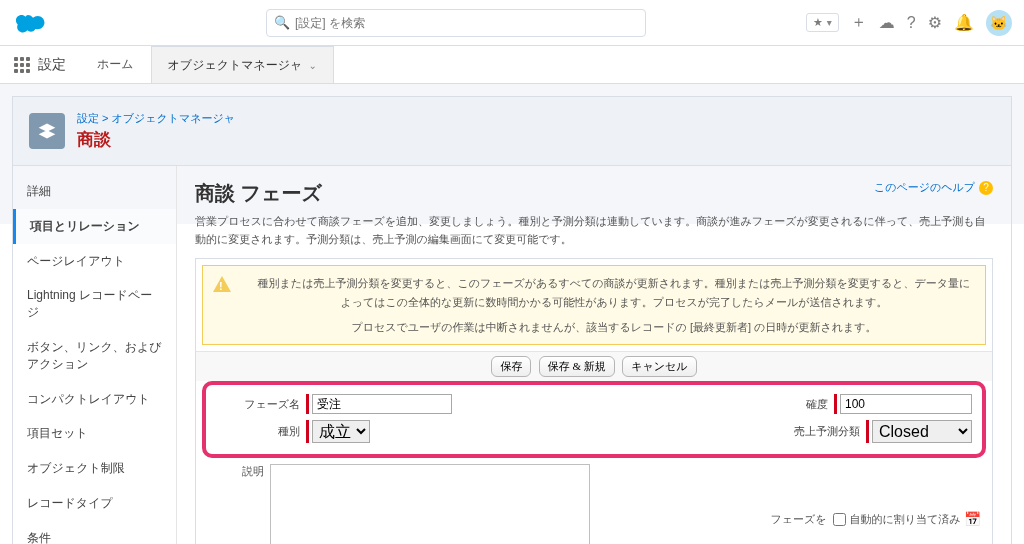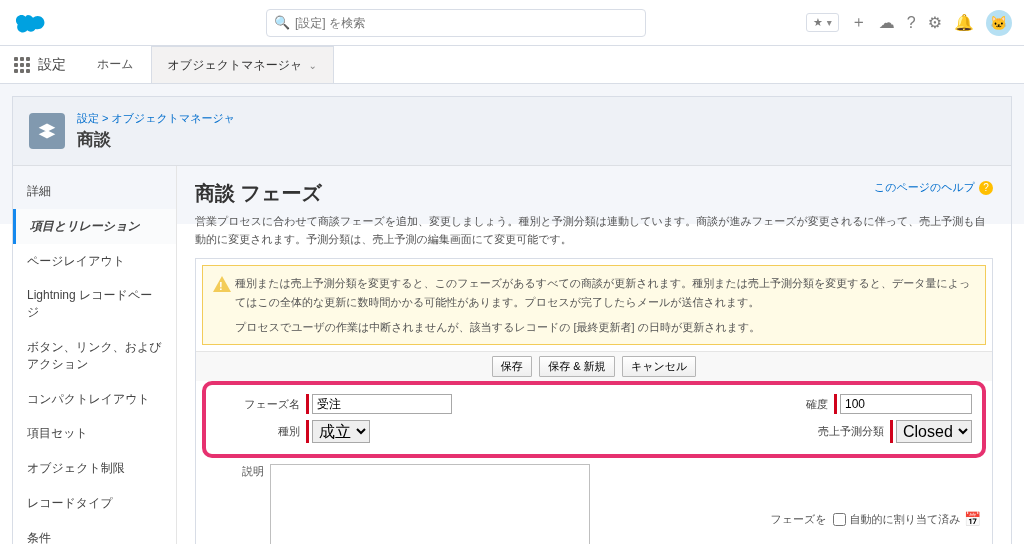--- a/index.html
+++ b/index.html
@@ -30,42 +30,42 @@
 
   
   .page-wrap { padding:12px; background:linear-gradient(to bottom,#f4f6fa 0,#f4f6fa 140px,#fff 140px); }
   .page-shell { border:1px solid #d8dde6; }
 
   
   .obj-header { display:flex; align-items:center; padding:14px 16px; background:#eef1f6; border-bottom:1px solid #dcdfe4; }
   .obj-icon { width:36px; height:36px; border-radius:4px; background:#8199af; display:flex; align-items:center; justify-content:center; margin-right:12px; color:#fff; }
   .obj-bread { font-size:11px; color:#006dcc; }
   .obj-bread span { color:#006dcc; }
-  .obj-title { font-size:17px; font-weight:bold; color:#404040; margin-top:2px; }
+  .obj-title { font-size:17px; font-weight:bold; color:#b91c1c; margin-top:2px; }
 
   
   .obj-body { display:flex; min-height:430px; }
   .sidebar { width:164px; border-right:1px solid #e5e5e5; padding:8px 0; }
   .sidebar .sitem { padding:9px 14px; font-size:12px; color:#444; cursor:pointer; line-height:1.4; }
-  .sidebar .sitem.active { font-weight:bold; border-left:3px solid #1589ee; background:#fafbfc;font-style:italic; }
+  .sidebar .sitem.active { font-weight:bold; border-left:3px solid #1589ee; background:#fafbfc; }
 
   .main { flex:1; padding:14px 18px 18px 18px; position:relative; }
   .main-title { font-size:20px; color:#333; margin-bottom:6px;font-weight:bold; }
   .help-link { position:absolute; right:18px; top:14px; font-size:11px; color:#006dcc; display:flex; align-items:center; gap:4px; }
   .help-link .q { width:14px; height:14px; border-radius:50%; background:#ffbf00; color:#fff; display:inline-flex; align-items:center; justify-content:center; font-size:10px; }
   .main-desc { font-size:11px; color:#555; line-height:1.6; margin-bottom:10px; }
 
   .classic-panel { border:1px solid #d8dde6; }
-  .warn-box { background:#fffbe6; border:1px solid #f3cc59; padding:8px 10px; margin:6px; display:flex; gap:4px; }
+  .warn-box { background:#fffbe6; border:1px solid #f3cc59; padding:8px 10px; margin:6px; display:flex; gap:22px;text-align:center; }
   .warn-tri { width:0; height:0; border-left:9px solid transparent; border-right:9px solid transparent; border-bottom:16px solid #f3cc59; position:relative; margin-top:2px; flex-shrink:0; }
   .warn-tri::after { content:"!"; position:absolute; left:-3px; top:4px; color:#fff; font-size:11px; font-weight:bold; }
   .warn-text { font-size:11px; color:#555; line-height:1.7; }
 
   .btn-row { text-align:center; padding:4px 0; border-top:1px solid #e5e5e5; background:#f8f8f8; }
-  .btn-row button { font-size:11px; padding:2px 8px; margin:0 2px; border:1px solid #b5b5b5; background:linear-gradient(#fff,#eee); border-radius:1px; cursor:pointer; font-family:Liberation Sans, sans-serif; }
+  .btn-row button { font-size:11px; padding:2px 8px; margin:0 2px; border:1px solid #b5b5b5; background:linear-gradient(#fff,#eee); border-radius:6px; cursor:pointer; font-family:Liberation Serif, serif; }
 
   .form-panel { border:4px solid #e6316f; margin:0 6px 4px 6px; border-radius:10px; padding:6px 10px 8px 10px; }
   .form-row { display:flex; align-items:center; }
   .form-pair { display:flex; align-items:center; margin:3px 0; }
   .form-pair .flabel { width:90px; text-align:right; font-size:11px; color:#444; padding-right:6px; }
   .form-pair .fred { border-left:3px solid #d0021b; display:inline-block; padding-left:3px; }
   .form-pair input[type=text] { border:1px solid #a8a8a8; padding:2px 4px; font-size:12px; }
   .form-pair select { border:1px solid #a8a8a8; font-size:16px; padding:1px 2px; }
 
   .below-row { display:flex; font-size:11px; color:#555; padding:2px 10px 0 10px; }
@@ -200,21 +200,21 @@
                 <div class="flabel">種別</div>
                 <span class="fred">
                   <select>
                     <option>成立</option>
                   </select>
                 </span>
               </div>
               <div class="form-pair">
                 <div class="flabel" style="width:80px">売上予測分類</div>
                 <span class="fred">
-                  <select style="width:76px">
+                  <select style="width:100px">
                     <option>Closed</option>
                   </select>
                 </span>
               </div>
             </div>
           </div>
 
           <div class="below-row" style="justify-content:space-between;">
             <div class="below-pair">
               <div class="blabel">説明</div>

